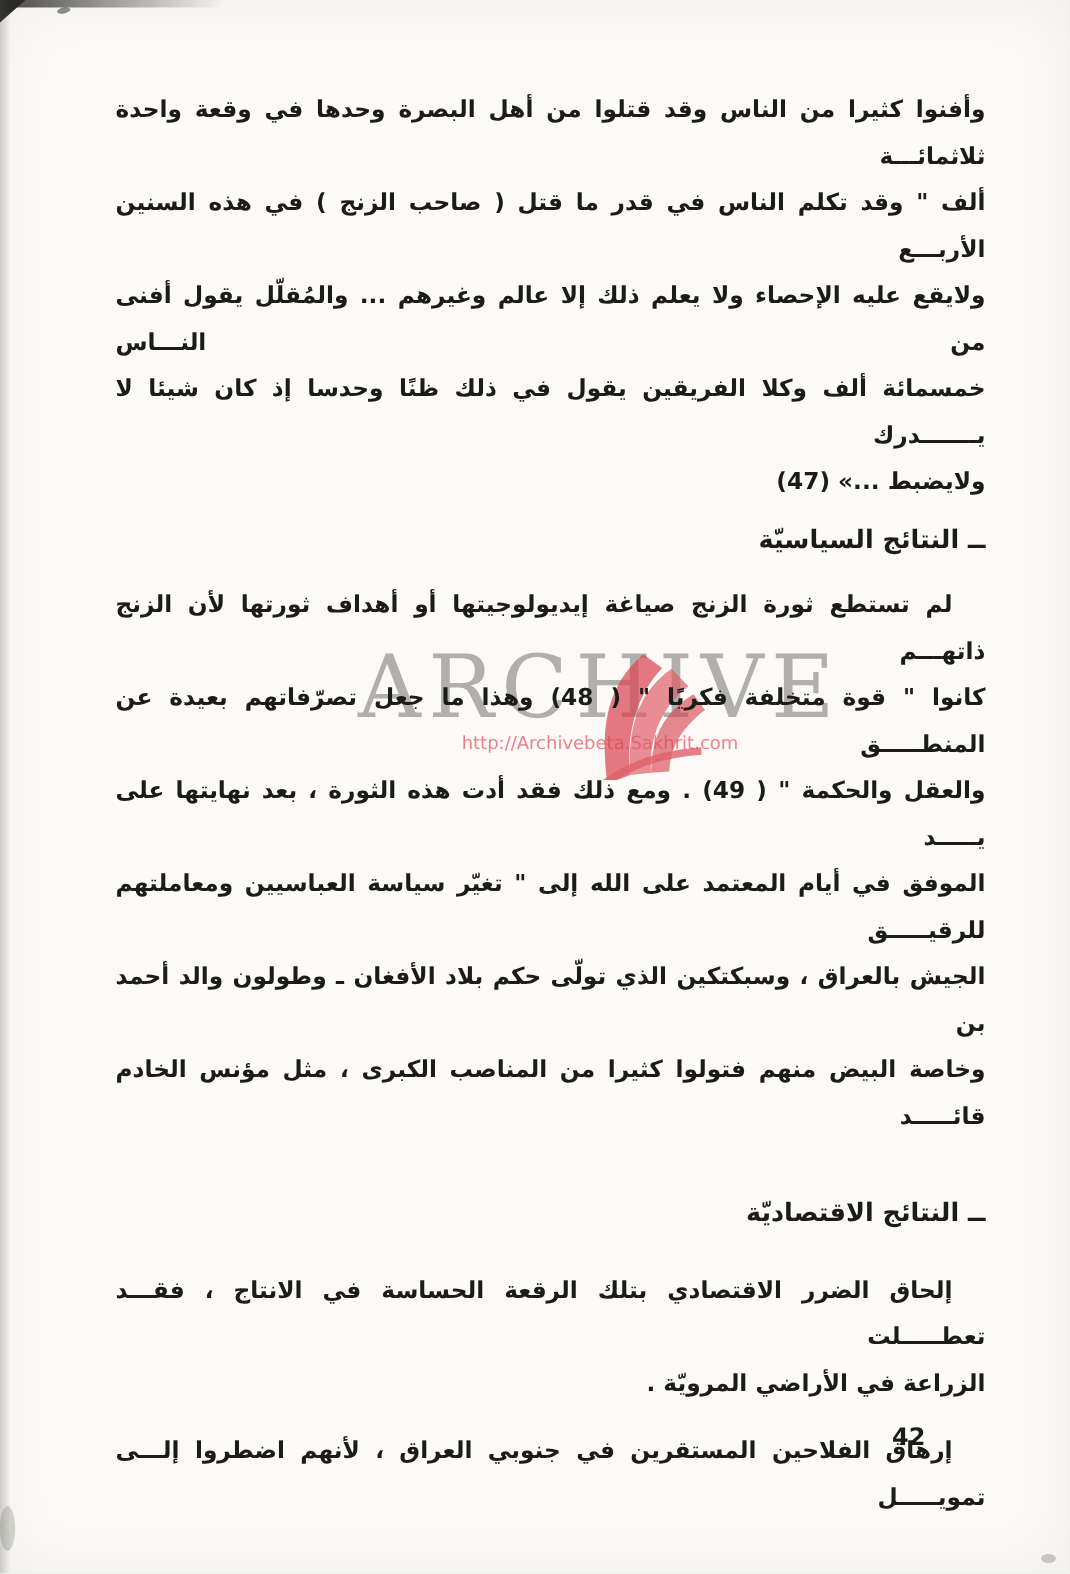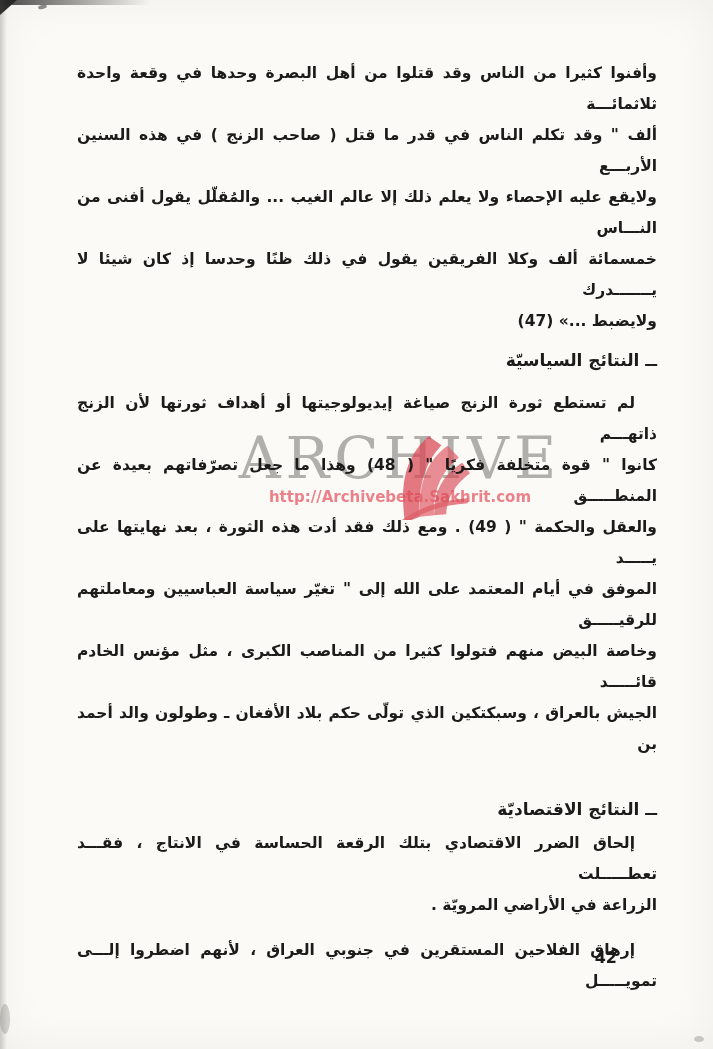--- a/index.html
+++ b/index.html
@@ -52,21 +52,21 @@
   }
   .line.end { text-align: right; text-align-last: right; }
   .line.ind { text-indent: 22px; }
   .heading {
     font-size: 17px;
     font-weight: 800;
     line-height: 31px;
     text-align: right;
   }
   .heading-political { margin-top: 8px; margin-bottom: 12px; }
-  .heading-economic  { margin-top: 34px; margin-bottom: 3px; }
+  .heading-economic  { margin-top: 34px; margin-bottom: 20px; }
   .para-farmers { margin-top: 14px; }
   .page-number {
     position: absolute;
     top: 948px; right: 96px;
     font-size: 16px; font-weight: 700; color: #1b1b19;
   }
   
   .watermark {
     position: absolute;
     top: 428px; left: 170px; width: 460px;
@@ -82,22 +82,22 @@
   .wm-title {
     font-family: "DejaVu Serif", serif;
     font-size: 58px;
     font-weight: 400;
     letter-spacing: 5px;
     color: rgba(108,106,102,0.52);
     line-height: 60px;
   }
   .wm-url {
     margin-top: 0px;
-    font-size: 15px;
-    font-weight: 700;
+    font-size: 12px;
+    font-weight: 400;
     color: rgba(233,118,128,0.92);
   }
 </style>
 </head>
 <body>
 
 <div class="page">
 
   <div class="artifact corner-tl"></div>
   <div class="artifact top-strip"></div>
@@ -117,34 +117,34 @@
     </svg>
     <div class="wm-title">ARCHIVE</div>
     <div class="wm-url">http://Archivebeta.Sakhrit.com</div>
   </div>
 
   <div class="content">
 
     <div class="para">
       <div class="line">وأفنوا كثيرا من الناس وقد قتلوا من أهل البصرة وحدها في وقعة واحدة ثلاثمائـــة</div>
       <div class="line">ألف " وقد تكلم الناس في قدر ما قتل ( صاحب الزنج ) في هذه السنين الأربـــع</div>
-      <div class="line">ولايقع عليه الإحصاء ولا يعلم ذلك إلا عالم الغيب ... والمُقلّل يقول أفنى من النـــاس</div>
+      <div class="line">ولايقع عليه الإحصاء ولا يعلم ذلك إلا عالم وغيرهم ... والمُقلّل يقول أفنى من النـــاس</div>
       <div class="line">خمسمائة ألف وكلا الفريقين يقول في ذلك ظنًا وحدسا إذ كان شيئا لا يـــــــدرك</div>
       <div class="line end">ولايضبط ...» (47)</div>
     </div>
 
     <div class="heading heading-political">ــ  النتائج  السياسيّة</div>
 
     <div class="para">
       <div class="line ind">لم تستطع ثورة الزنج صياغة إيديولوجيتها أو أهداف ثورتها لأن الزنج ذاتهـــم</div>
       <div class="line">كانوا " قوة متخلفة فكريًا " ( 48) وهذا ما جعل تصرّفاتهم بعيدة عن المنطـــــق</div>
       <div class="line">والعقل والحكمة " ( 49) . ومع ذلك فقد أدت هذه الثورة ، بعد نهايتها على يـــــد</div>
       <div class="line">الموفق في أيام المعتمد على الله إلى " تغيّر سياسة العباسيين ومعاملتهم للرقيـــــق</div>
+      <div class="line">الجيش بالعراق ، وسبكتكين الذي تولّى حكم بلاد الأفغان ـ وطولون  والد أحمد بن</div>
       <div class="line">وخاصة البيض منهم فتولوا كثيرا من المناصب الكبرى ، مثل مؤنس الخادم قائـــــد</div>
-      <div class="line">الجيش بالعراق ، وسبكتكين الذي تولّى حكم بلاد الأفغان ـ وطولون  والد أحمد بن</div>
     </div>
 
     <div class="heading heading-economic">ــ  النتائج  الاقتصاديّة</div>
 
     <div class="para">
       <div class="line ind">إلحاق الضرر الاقتصادي بتلك الرقعة الحساسة في الانتاج ، فقـــد تعطـــــلت</div>
       <div class="line end">الزراعة في الأراضي المرويّة .</div>
     </div>
 
     <div class="para para-farmers">

